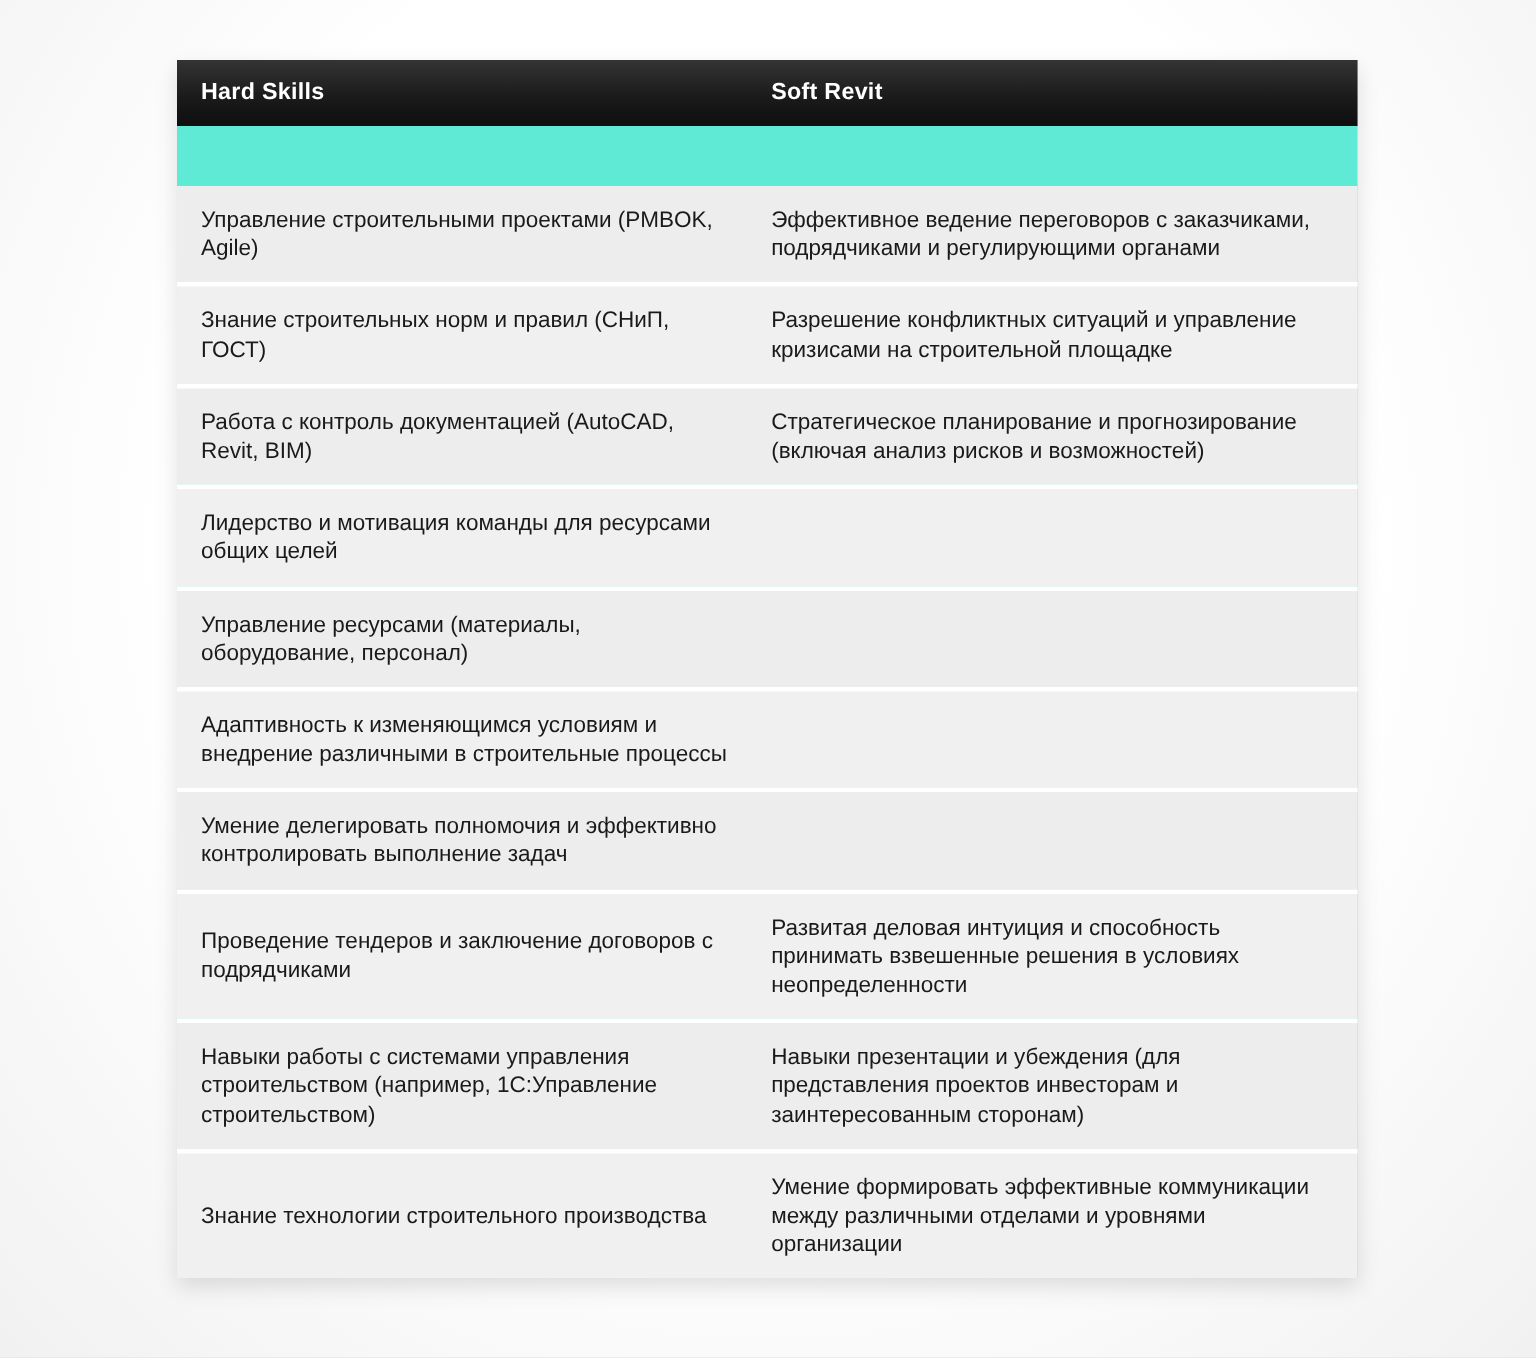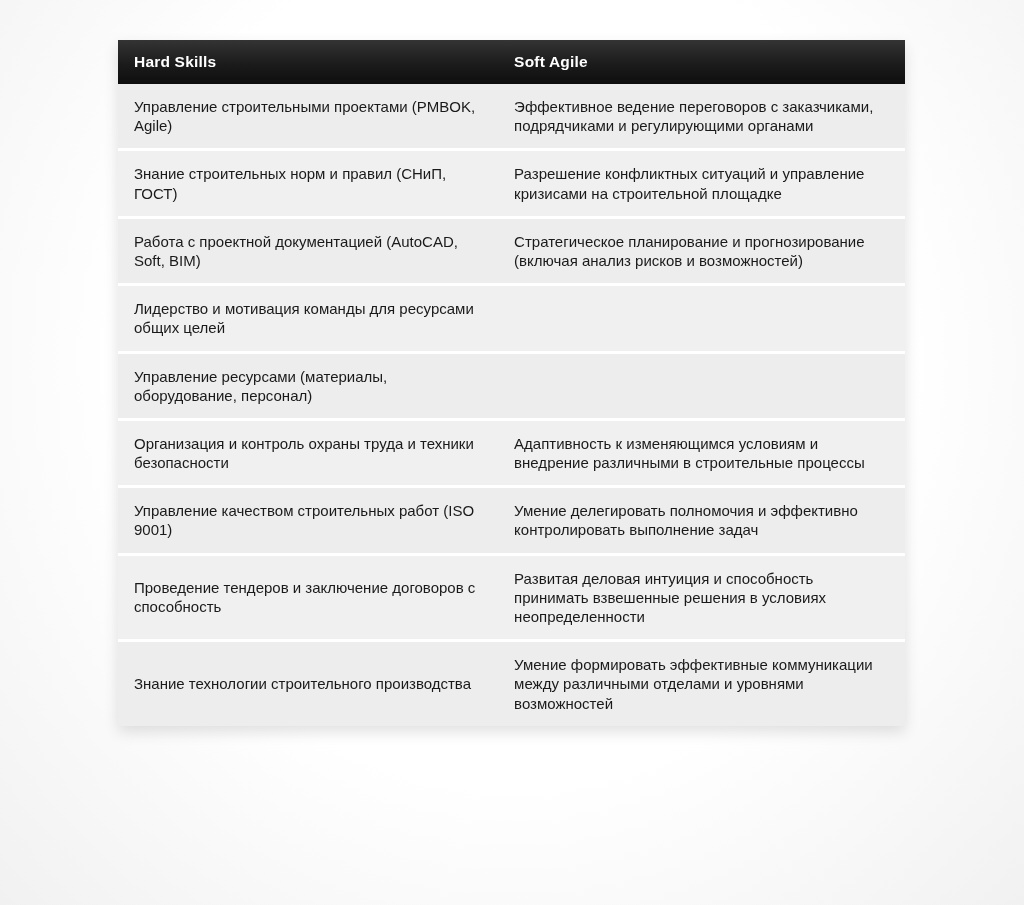--- a/index.html
+++ b/index.html
@@ -41,79 +41,81 @@
   .table-body {
     display: block;
   }
 
   .table-row {
     display: flex;
     align-items: center;
     background: #ededed;
     border-top: 3px solid #ffffff;
   }
-  .table-row:first-child { border-top: none; }
+  .table-row:first-child { border-top: none; margin-top: 40px; }
   .table-row:nth-child(even) { background: #f0f0f0; }
 
   .cell {
     font-size: 15px;
     line-height: 1.28;
     color: #1a1a1a;
     padding: 13px 18px 13px 16px;
   }
 </style>
 </head>
 <body>
 
 <div class="table-wrap">
 
   <div class="table-header">
     <div class="header-cell col-hard">Hard Skills</div>
-    <div class="header-cell col-soft">Soft Agile</div>
+    <div class="header-cell col-soft">Soft Revit</div>
   </div>
 
   <div class="table-body">
   <div class="table-row">
     <div class="cell col-hard">Управление строительными проектами (PMBOK, Agile)</div>
     <div class="cell col-soft">Эффективное ведение переговоров с заказчиками, подрядчиками и регулирующими органами</div>
   </div>
 
   <div class="table-row">
     <div class="cell col-hard">Знание строительных норм и правил (СНиП, ГОСТ)</div>
     <div class="cell col-soft">Разрешение конфликтных ситуаций и управление кризисами на строительной площадке</div>
   </div>
 
   <div class="table-row">
-    <div class="cell col-hard">Работа с проектной документацией (AutoCAD, Soft, BIM)</div>
+    <div class="cell col-hard">Работа с контроль документацией (AutoCAD, Revit, BIM)</div>
     <div class="cell col-soft">Стратегическое планирование и прогнозирование (включая анализ рисков и возможностей)</div>
   </div>
 
   <div class="table-row">
     <div class="cell col-soft">Лидерство и мотивация команды для ресурсами общих целей</div>
   </div>
 
   <div class="table-row">
     <div class="cell col-hard">Управление ресурсами (материалы, оборудование, персонал)</div>
   </div>
 
   <div class="table-row">
-    <div class="cell col-hard">Организация и контроль охраны труда и техники безопасности</div>
     <div class="cell col-soft">Адаптивность к изменяющимся условиям и внедрение различными в строительные процессы</div>
   </div>
 
   <div class="table-row">
-    <div class="cell col-hard">Управление качеством строительных работ (ISO 9001)</div>
     <div class="cell col-soft">Умение делегировать полномочия и эффективно контролировать выполнение задач</div>
   </div>
 
   <div class="table-row">
-    <div class="cell col-hard">Проведение тендеров и заключение договоров с способность</div>
+    <div class="cell col-hard">Проведение тендеров и заключение договоров с подрядчиками</div>
     <div class="cell col-soft">Развитая деловая интуиция и способность принимать взвешенные решения в условиях неопределенности</div>
   </div>
 
+  <div class="table-row">
+    <div class="cell col-hard">Навыки работы с системами управления строительством (например, 1С:Управление строительством)</div>
+    <div class="cell col-soft">Навыки презентации и убеждения (для представления проектов инвесторам и заинтересованным сторонам)</div>
+  </div>
 
   <div class="table-row">
     <div class="cell col-hard">Знание технологии строительного производства</div>
-    <div class="cell col-soft">Умение формировать эффективные коммуникации между различными отделами и уровнями возможностей</div>
+    <div class="cell col-soft">Умение формировать эффективные коммуникации между различными отделами и уровнями организации</div>
   </div>
 </div>
 
 </div>
 
 </body></html>

